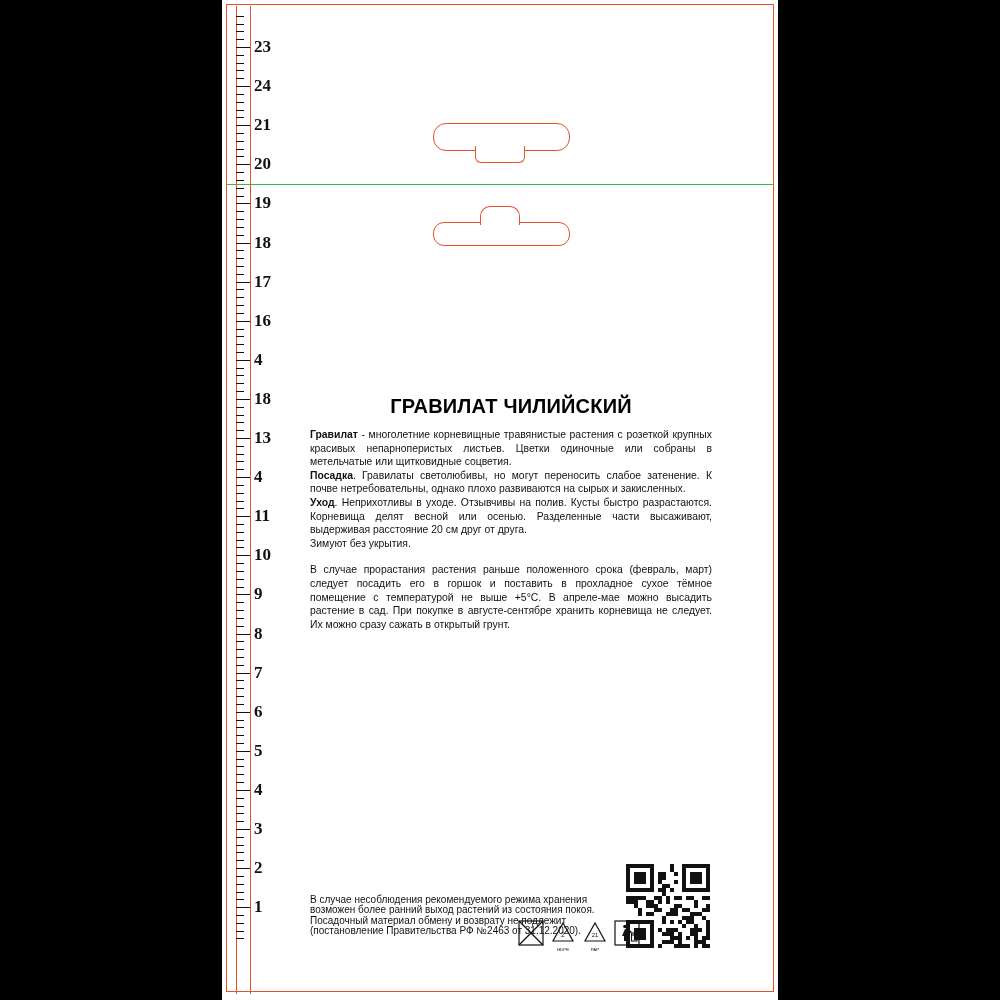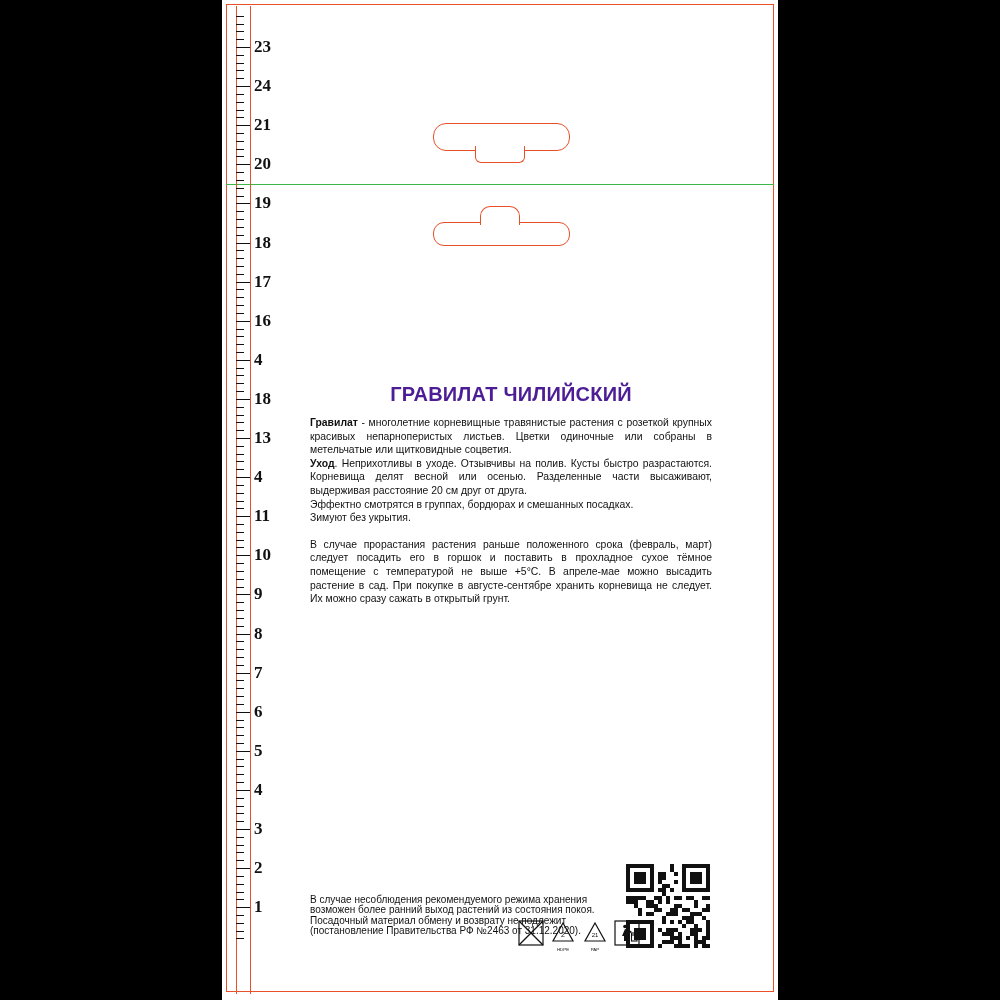--- a/index.html
+++ b/index.html
@@ -21,21 +21,21 @@
   
   .hole{position:absolute;border:1.5px solid #e8502a;}
   .hole1{left:211px;top:123px;width:135px;height:26px;border-radius:13px;}
   .hole1-notch{position:absolute;left:253px;top:146px;width:48px;height:16px;background:#fff;border-left:1.5px solid #e8502a;border-right:1.5px solid #e8502a;border-bottom:1.5px solid #e8502a;border-radius:0 0 6px 6px;}
   .hole2{left:211px;top:222px;width:135px;height:22px;border-radius:11px;}
   .hole2-bump{position:absolute;left:258px;top:206px;width:38px;height:18px;background:#fff;border-left:1.5px solid #e8502a;border-right:1.5px solid #e8502a;border-top:1.5px solid #e8502a;border-radius:10px 10px 0 0;}
   .hole-cover{position:absolute;background:#fff;}
 
   .content{position:absolute;left:88px;top:380px;width:402px;}
   .latin{text-align:center;font-size:13.5px;font-weight:bold;color:#111;letter-spacing:.1px;}
-  .title{text-align:center;font-size:20px;font-weight:bold;color:#4c1d95;margin-top:3px;letter-spacing:.2px;}
+  .title{text-align:center;font-size:20px;font-weight:bold;color:#000000;margin-top:15px;letter-spacing:.2px;}
   .body{margin-top:10px;font-size:10.4px;line-height:13.6px;color:#111;text-align:justify;}
   .body p{margin:0;}
   .body .gap{height:13px;}
   b{font-weight:bold;}
 
   .footer{position:absolute;left:88px;top:895px;width:300px;font-size:10px;line-height:10.4px;color:#111;}
   .marks{position:absolute;left:296px;top:920px;width:120px;height:34px;}
   .mark{position:absolute;width:26px;height:26px;}
   .mark svg{display:block;}
   .marklabel{position:absolute;top:27px;width:26px;text-align:center;font-size:4.4px;color:#111;}
@@ -202,22 +202,22 @@
   <div class="hole-cover" style="left:255px;top:144px;width:44px;height:4px;"></div>
 
   <div class="hole hole2"></div>
   <div class="hole2-bump"></div>
   <div class="hole-cover" style="left:260px;top:220px;width:34px;height:4px;"></div>
 
   <div class="content">
     <div class="title">ГРАВИЛАТ ЧИЛИЙСКИЙ</div>
     <div class="body" id="body-text">
         <p><b>Гравилат</b> - многолетние корневищные травянистые растения с розеткой крупных красивых непарноперистых листьев. Цветки одиночные или собраны в метельчатые или щитковидные соцветия.</p>
+        <p><b>Посадка</b>. Гравилаты светолюбивы, но могут переносить слабое затенение. К почве нетребовательны, однако плохо развиваются на сырых и закисленных.</p>
         <p><b>Уход</b>. Неприхотливы в уходе. Отзывчивы на полив. Кусты быстро разрастаются. Корневища делят весной или осенью. Разделенные части высаживают, выдерживая расстояние 20 см друг от друга.</p>
-        <p>Эффектно смотрятся в группах, бордюрах и смешанных посадках.</p>
         <p>Зимуют без укрытия.</p>
         <div class="gap"></div>
         <p>В случае прорастания растения раньше положенного срока (февраль, март) следует посадить его в горшок и поставить в прохладное сухое тёмное помещение с температурой не выше +5°С. В апреле-мае можно высадить растение в сад. При покупке в августе-сентябре хранить корневища не следует. Их можно сразу сажать в открытый грунт.</p>
       </div>
   </div>
 
   <div class="footer">В случае несоблюдения рекомендуемого режима хранения возможен более ранний выход растений из состояния покоя. Посадочный материал обмену и возврату не подлежит (постановление Правительства РФ №2463 от 31.12.2020).</div>
 
   <div class="marks">
     <div class="mark" style="left:0">

